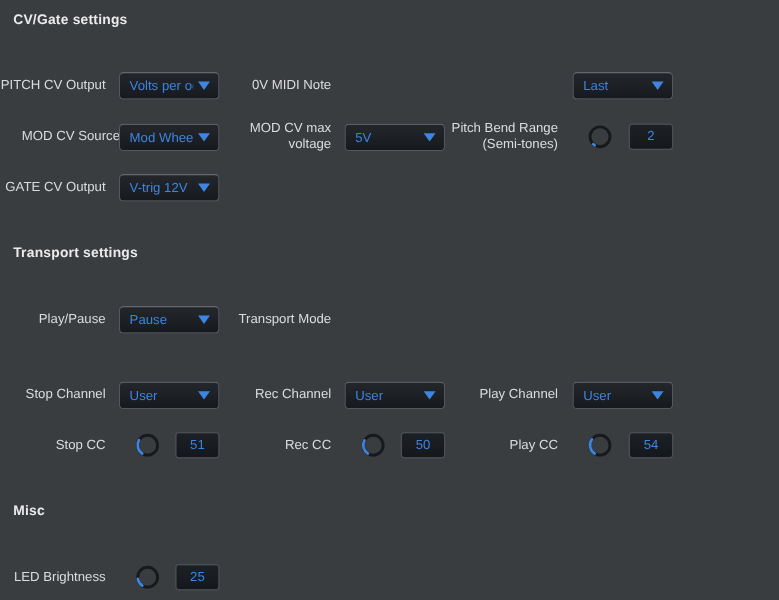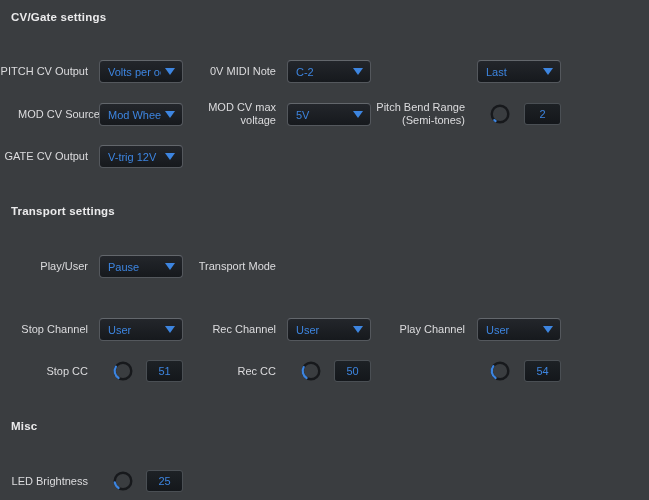--- a/index.html
+++ b/index.html
@@ -88,24 +88,20 @@
 
   <div class="section-title" style="left:11px;top:11px">CV/Gate settings</div>
 
   <div class="label" style="left:0px;top:65px;width:88px">PITCH CV Output</div>
   <div class="dropdown" style="left:99px;top:60px">
     <span class="dd-text">Volts per oc...</span>
     <span class="dd-arrow"></span>
   </div>
 
   <div class="label" style="left:160px;top:65px;width:116px">0V MIDI Note</div>
-  <div class="dropdown" style="left:287px;top:60px">
-    <span class="dd-text">C-2</span>
-    <span class="dd-arrow"></span>
-  </div>
 
   <div class="dropdown" style="left:477px;top:60px">
     <span class="dd-text">Last</span>
     <span class="dd-arrow"></span>
   </div>
 
   <div class="label" style="left:12px;top:108px;width:88px">MOD CV Source</div>
   <div class="dropdown" style="left:99px;top:103px">
     <span class="dd-text">Mod Wheel</span>
     <span class="dd-arrow"></span>
@@ -129,21 +125,21 @@
   </div>
 
   <div class="label" style="left:0px;top:150px;width:88px">GATE CV Output</div>
   <div class="dropdown" style="left:99px;top:145px">
     <span class="dd-text">V-trig 12V</span>
     <span class="dd-arrow"></span>
   </div>
 
   <div class="section-title" style="left:11px;top:205px">Transport settings</div>
 
-  <div class="label" style="left:0px;top:260px;width:88px">Play/User</div>
+  <div class="label" style="left:0px;top:260px;width:88px">Play/Pause</div>
   <div class="dropdown" style="left:99px;top:255px">
     <span class="dd-text">Pause</span>
     <span class="dd-arrow"></span>
   </div>
 
   <div class="label" style="left:160px;top:260px;width:116px">Transport Mode</div>
 
   <div class="label" style="left:0px;top:323px;width:88px">Stop Channel</div>
   <div class="dropdown" style="left:99px;top:318px">
     <span class="dd-text">User</span>
@@ -177,20 +173,21 @@
   <div class="knob" style="left:300px;top:360px">
       <svg width="22" height="22">
         <circle cx="11" cy="11" r="8.3" fill="none" stroke="#17191c" stroke-width="2.4"></circle>
         <path d="M 6.60 18.04 A 8.3 8.3 0 0 1 3.70 7.05" fill="none" stroke="#3d85e0" stroke-width="2.2" stroke-linecap="round"></path>
       </svg>
     </div>
   <div class="valuebox" style="left:334px;top:360px">
     <span>50</span>
   </div>
 
+  <div class="label" style="left:350px;top:365px;width:115px">Play CC</div>
   <div class="knob" style="left:489px;top:360px">
       <svg width="22" height="22">
         <circle cx="11" cy="11" r="8.3" fill="none" stroke="#17191c" stroke-width="2.4"></circle>
         <path d="M 6.60 18.04 A 8.3 8.3 0 0 1 4.33 6.06" fill="none" stroke="#3d85e0" stroke-width="2.2" stroke-linecap="round"></path>
       </svg>
     </div>
   <div class="valuebox" style="left:524px;top:360px">
     <span>54</span>
   </div>
 

